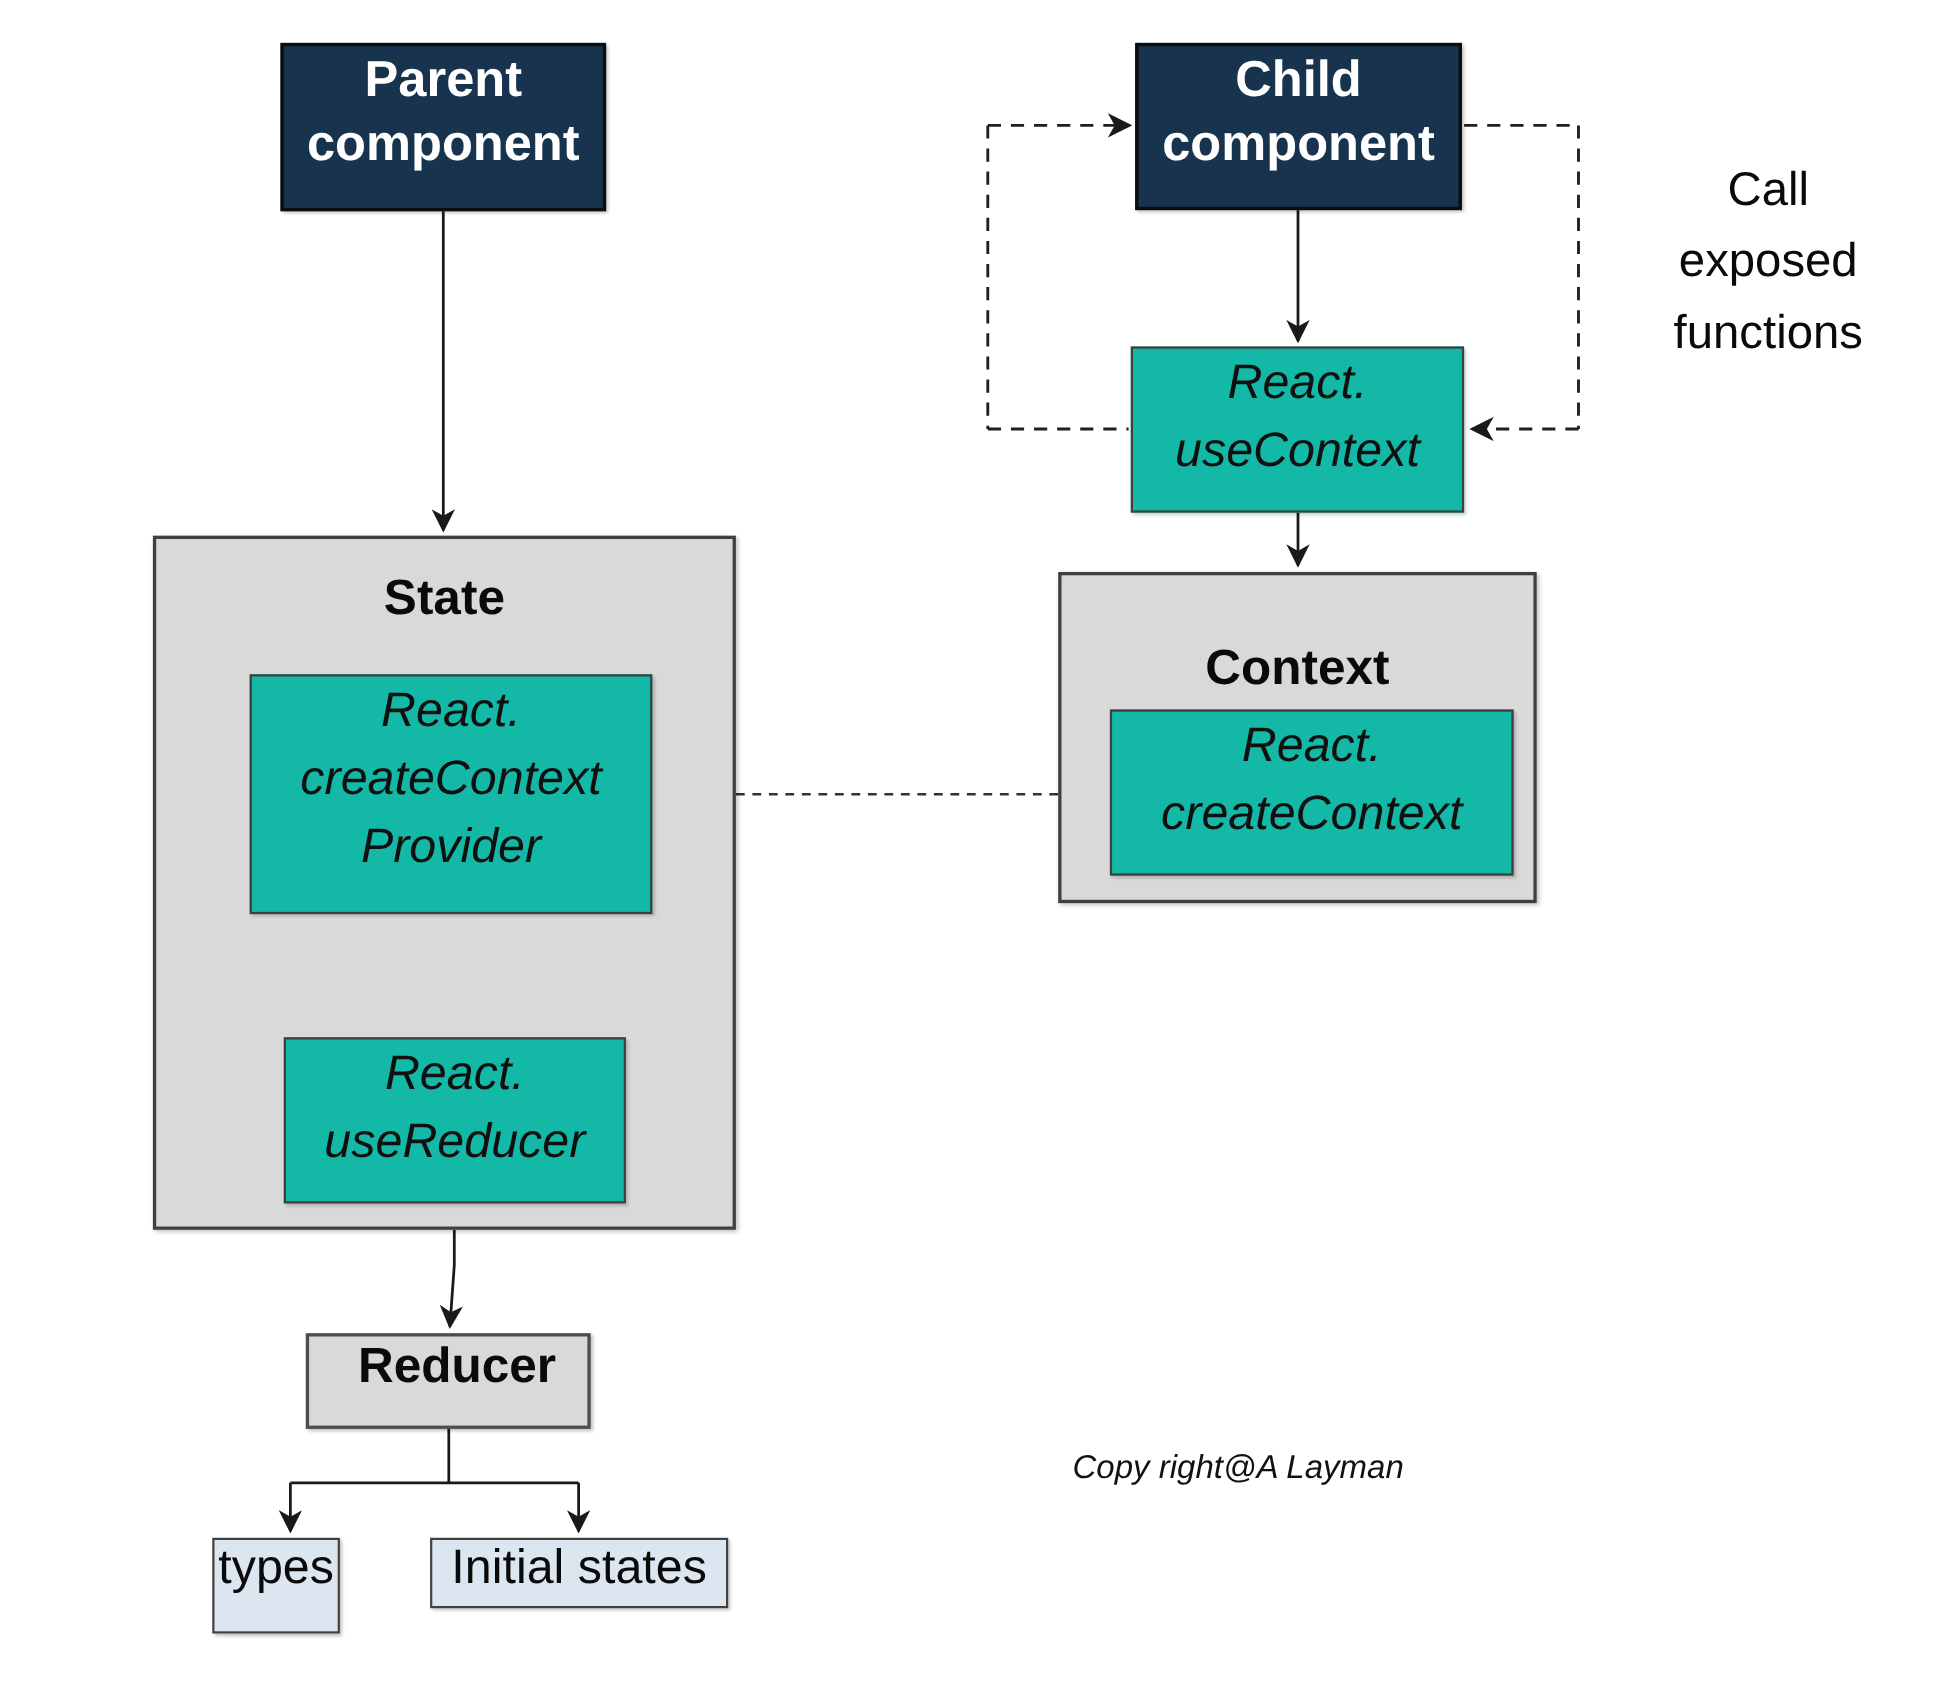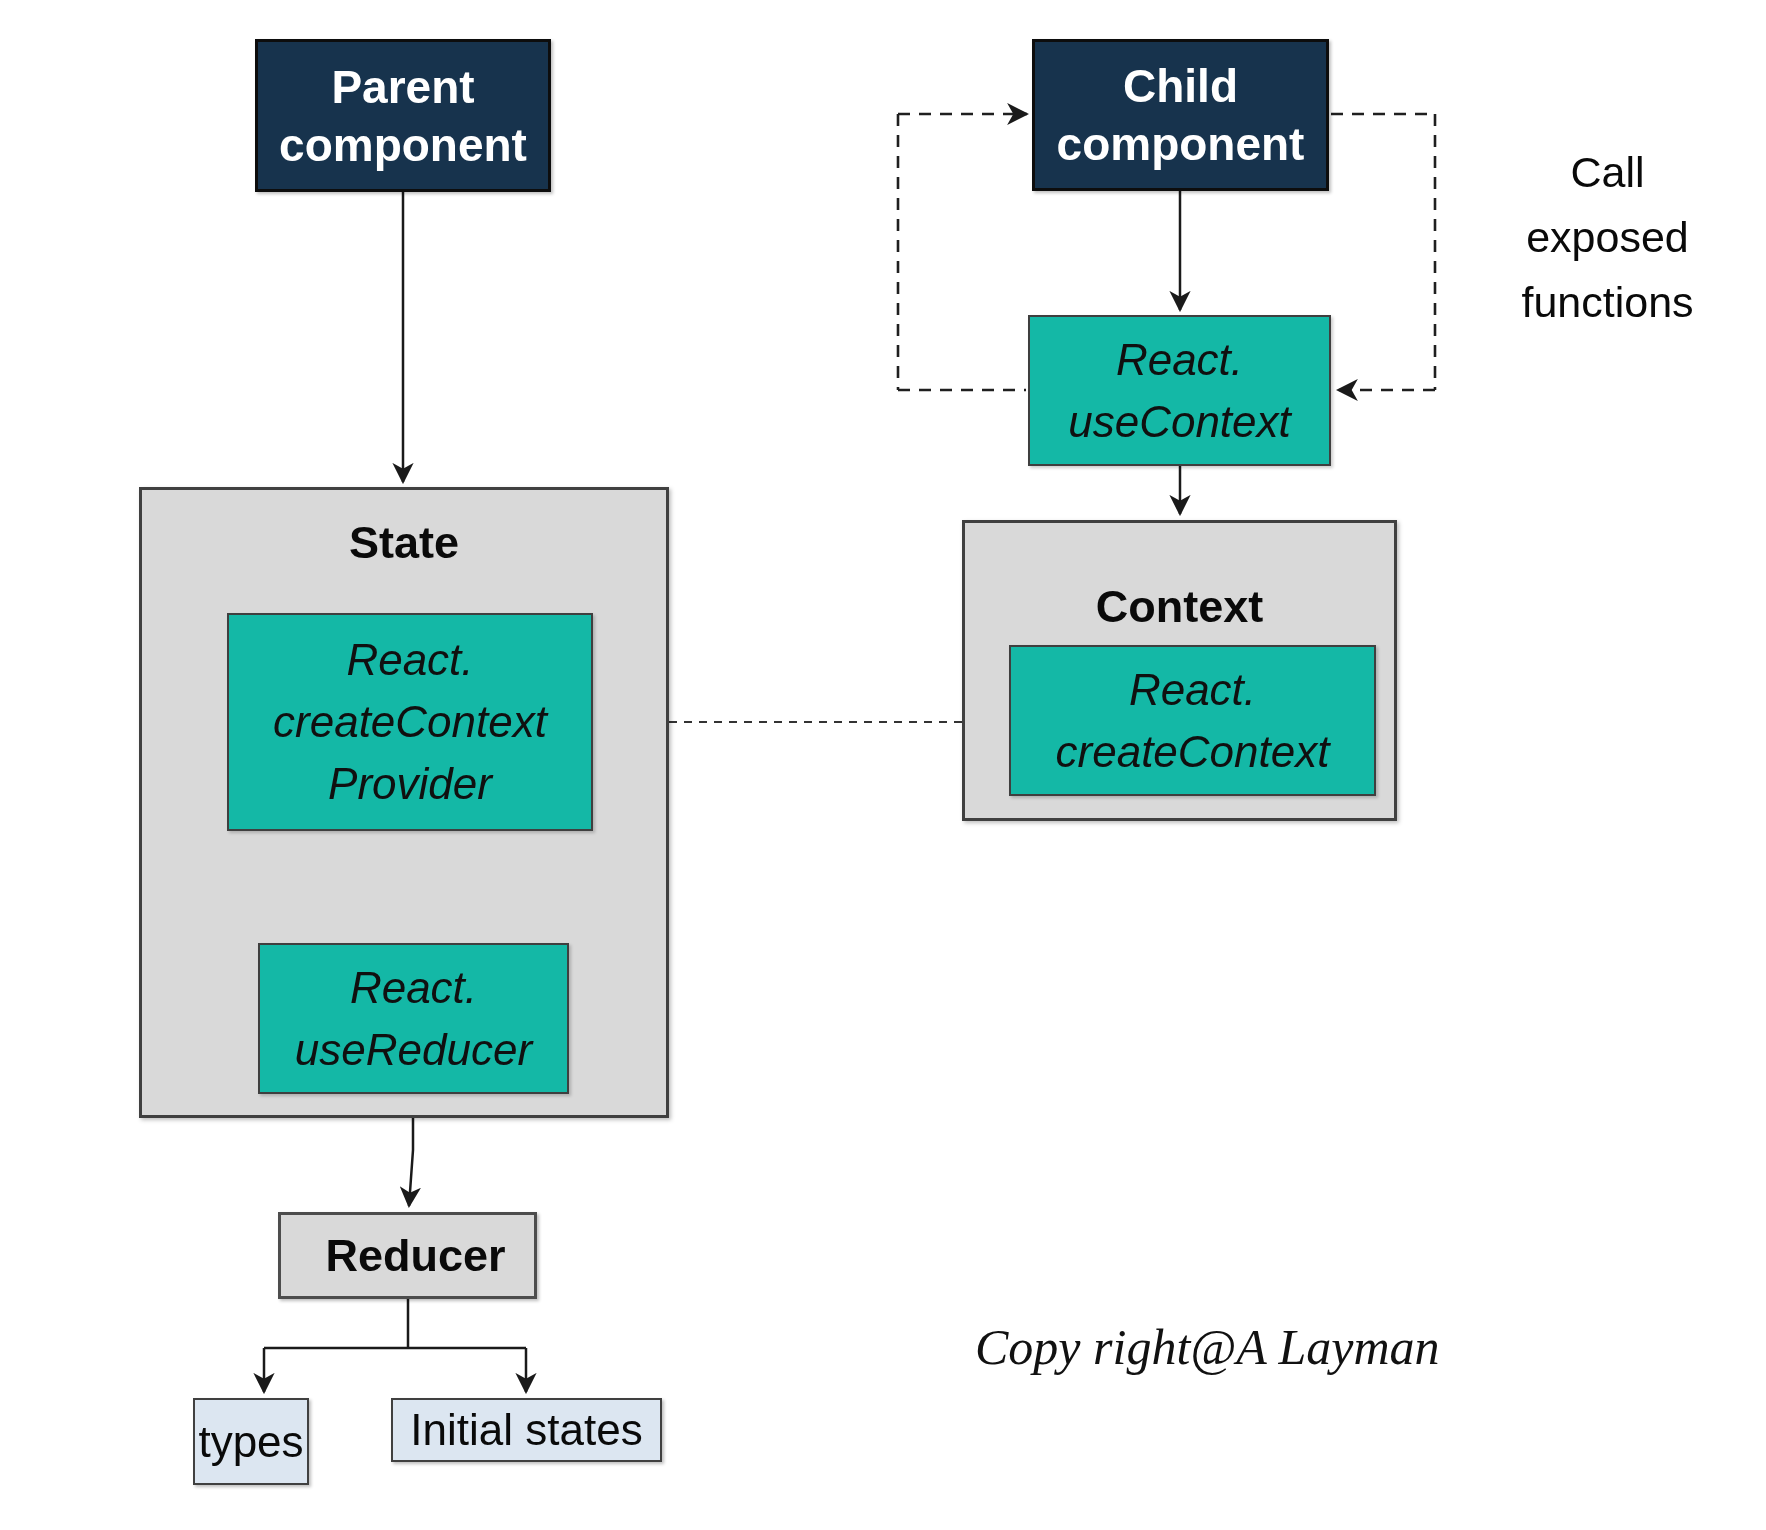--- a/index.html
+++ b/index.html
@@ -7,21 +7,21 @@
     position:relative;
     width:1766px;height:1530px;
     background:#ffffff;
     font-family:"Liberation Sans", sans-serif;
     overflow:hidden;
   }
   .connectors{position:absolute;left:0;top:0;width:1766px;height:1530px;pointer-events:none;}
   .node{
     position:absolute;
     box-sizing:border-box;
-    display:flex;align-items:center;justify-content:center;
+    display:flex;align-items:flex-start;justify-content:center;
     text-align:center;
     white-space:pre-line;
   }
   .navy{
     background:#17334d;
     border:3px solid #0d0d0d;
     color:#ffffff;
     font-weight:bold;
     font-size:46px;line-height:58px;
     box-shadow:2px 2px 3px rgba(0,0,0,0.25);
@@ -64,24 +64,23 @@
   .annotation{
     position:absolute;
     text-align:center;
     color:#0a0a0a;
     font-size:43px;line-height:66px;
     white-space:pre-line;
   }
   .copyright{
     position:absolute;
     font-style:italic;
-    font-size:50px;
+    font-size:30px;
     color:#111111;
     white-space:nowrap;
-    font-family:Liberation Serif, serif;
   }
 
   
   #parent{left:255px;top:39px;width:296px;height:153px;}
   #child{left:1032px;top:39px;width:297px;height:152px;}
   #usecontext{left:1028px;top:315px;width:303px;height:151px;}
   #state{left:139px;top:487px;width:530px;height:631px;}
   #state .group-label{top:27px;}
   #provider{left:227px;top:613px;width:366px;height:218px;}
   #usereducer{left:258px;top:943px;width:311px;height:151px;}

